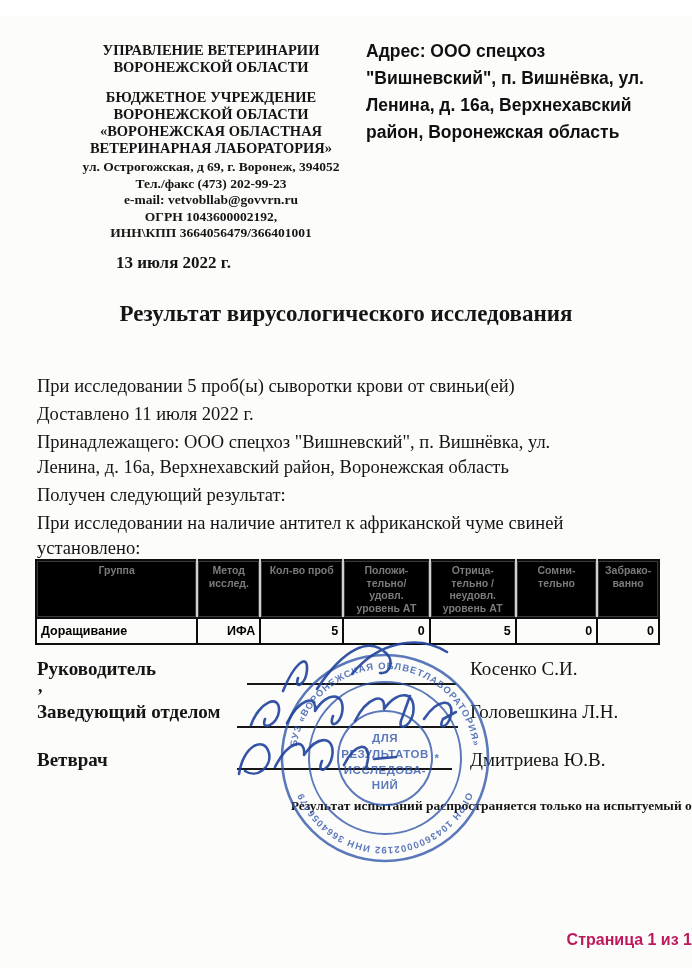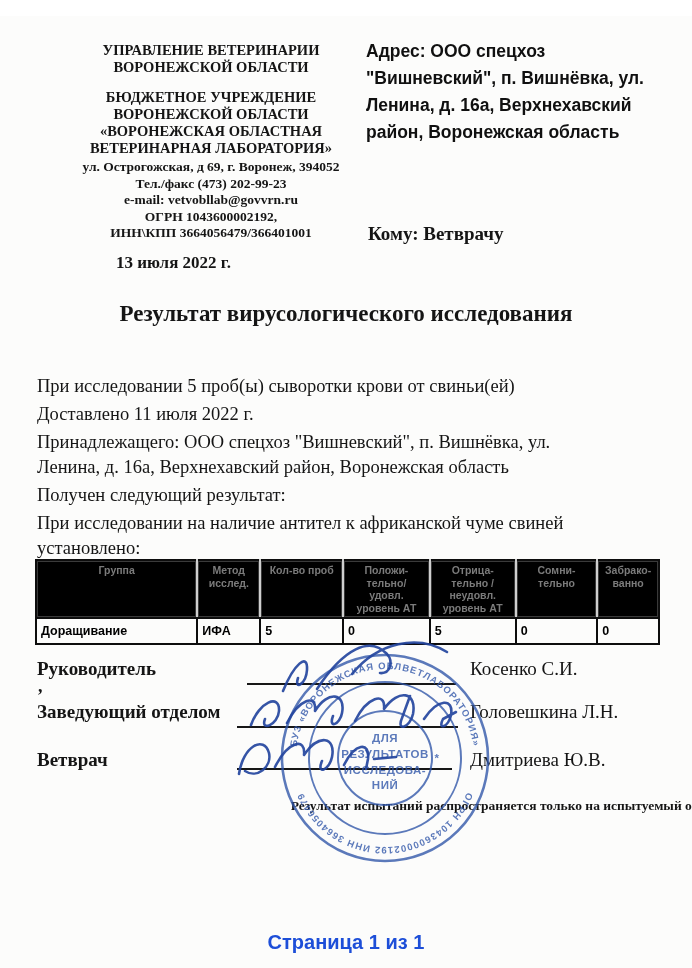--- a/index.html
+++ b/index.html
@@ -53,37 +53,37 @@
     line-height:12.5px;text-align:center;vertical-align:top;
     padding:3px 2px;border:2px solid #0d0d0d;border-bottom:2px solid #0d0d0d;
     box-shadow:inset 0 0 0 1px #3a3a3a;
   }
   .result-table th:not(:first-child){border-left:2px solid #cfcfcf;}
   .result-table th:not(:last-child){border-right:2px solid #cfcfcf;}
   .result-table th:first-child{border-left:2px solid #0d0d0d;}
   .result-table th:last-child{border-right:2px solid #0d0d0d;}
   .result-table td{
     background:#fcfcfb;color:#000;font-size:12.5px;font-weight:bold;
-    border:2px solid #0d0d0d;padding:2px 4px;text-align:left;height:20px;
+    border:2px solid #0d0d0d;padding:2px 4px;text-align:right;height:20px;
   }
   .result-table td.cell-left{text-align:left;}
 
   
   .sig-role{position:absolute;left:37px;font-size:19px;font-weight:bold;}
   .sig-name{position:absolute;left:470px;font-size:19px;}
   .sig-line{position:absolute;height:2px;background:#171717;}
   .stray-mark{position:absolute;left:38px;top:660px;font-size:18px;font-weight:bold;}
 
   .footnote{
     position:absolute;left:0;top:782px;width:692px;text-align:right;
     font-size:13.5px;font-weight:bold;padding-left:40px;
   }
   .page-footer{
-    position:absolute;left:0;top:915px;width:692px;text-align:center;
-    font-family:"Liberation Sans",sans-serif;font-size:20px;font-weight:bold;color:#1d4ed8;
+    position:absolute;left:0;top:915px;width:692px;text-align:right;
+    font-family:"Liberation Sans",sans-serif;font-size:16px;font-weight:bold;color:#be185d;
   }
 
   
   .ink-overlay{position:absolute;left:0;top:612px;width:692px;height:270px;pointer-events:none;}
   .stamp-group{opacity:.78;}
   .stamp-ring-text{font-family:"Liberation Sans",sans-serif;font-size:9.5px;font-weight:bold;letter-spacing:1px;}
   .stamp-center-text{font-family:"Liberation Sans",sans-serif;font-size:11.5px;font-weight:bold;letter-spacing:.5px;text-anchor:middle;}
   .sig-stroke{fill:none;stroke-width:2.6;stroke-linecap:round;stroke-linejoin:round;opacity:.92;}
 </style>
 </head>
@@ -104,21 +104,20 @@
       <div class="lh-contact">e-mail: vetvobllab@govvrn.ru</div>
       <div class="lh-contact">ОГРН 1043600002192,</div>
       <div class="lh-contact">ИНН\КПП 3664056479/366401001</div>
     </div>
   </div>
 
   <div class="recipient-address pre">Адрес: ООО спецхоз
 "Вишневский", п. Вишнёвка, ул.
 Ленина, д. 16а, Верхнехавский
 район, Воронежская область</div>
-  <div class="recipient-to">Кому: Ветврачу</div>
 
   <div class="doc-date">13 июля 2022 г.</div>
   <div class="doc-title">
     <div>Результат вирусологического исследования</div>
   </div>
 
   <div class="body-text">
     <p>При исследовании 5 проб(ы) сыворотки крови от свиньи(ей)</p>
     <p>Доставлено 11 июля 2022 г.</p>
     <p class="pre">Принадлежащего: ООО спецхоз "Вишневский", п. Вишнёвка, ул.

